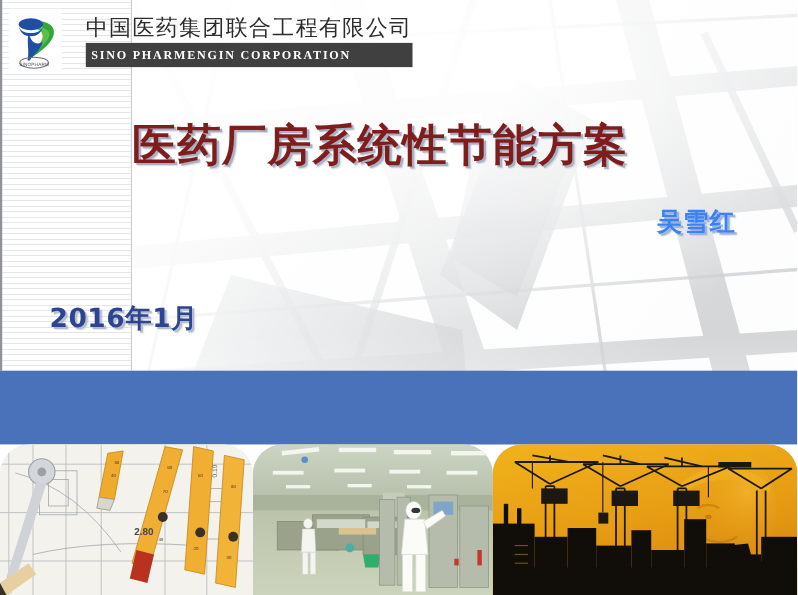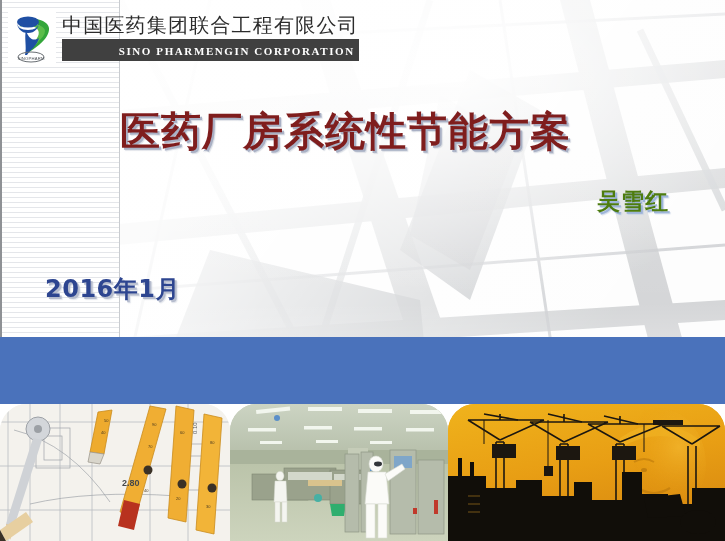--- a/index.html
+++ b/index.html
@@ -51,25 +51,24 @@
     display:flex;
     align-items:center;
   }
   .logo-mark {
     position:relative;
     width:48px; height:58px;
     background:#ffffff;
     flex:0 0 48px;
   }
   .logo-text {
-    margin-left:6px;
+    margin-left:22px;
     display:flex;
     flex-direction:column;
     justify-content:center;
-    text-align:right;
   }
   .logo-cn {
     font-family:"DejaVu Sans", sans-serif;
     font-size:20px;
     font-weight:400;
     letter-spacing:1.2px;
     color:#2b2b2b;
     line-height:24px;
     white-space:nowrap;
   }
@@ -106,21 +105,21 @@
   }
 
   .author {
     position:absolute;
     left:597px; top:186px;
     z-index:5;
     font-family:"DejaVu Sans", sans-serif;
     font-size:23px;
     font-weight:700;
     letter-spacing:1px;
-    color:#4d7c0f;
+    color:#3b82f6;
     text-shadow:
       2px 2px 0 rgba(150,175,215,0.9),
       3px 3px 1px rgba(185,200,225,0.6);
     white-space:nowrap;
   }
 
   .date-label {
     position:absolute;
     left:45px; top:273px;
     z-index:7;

